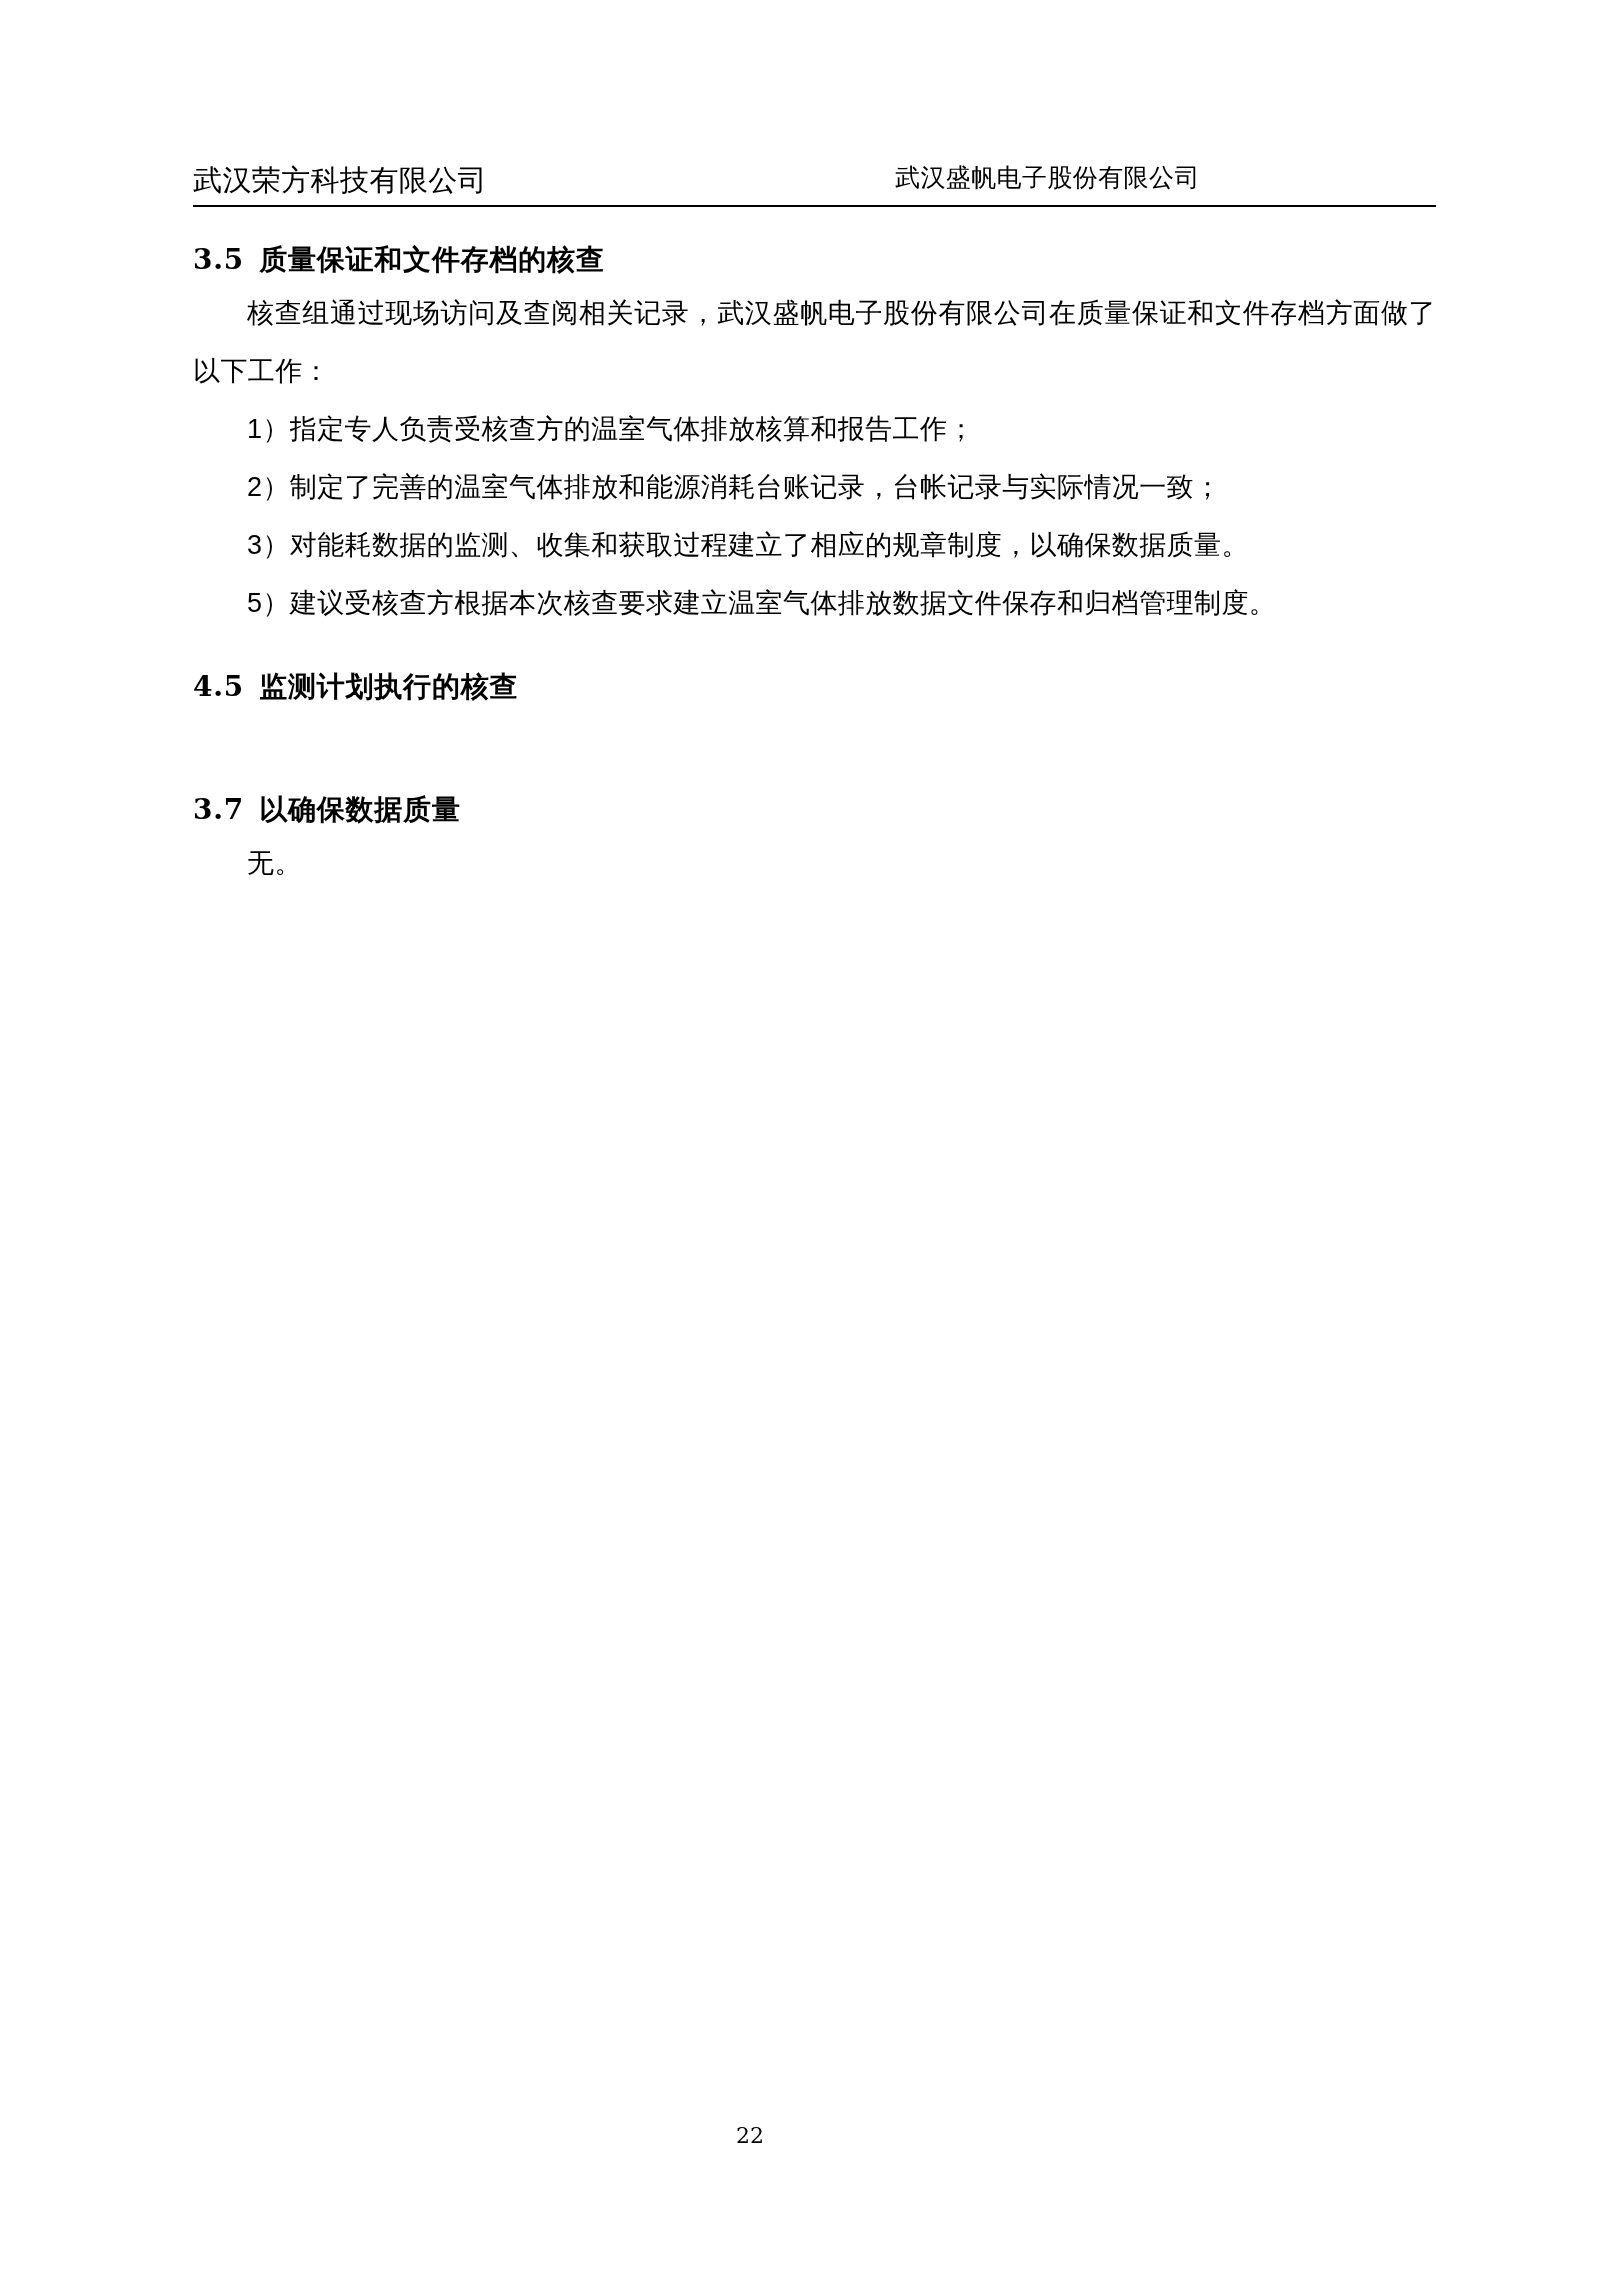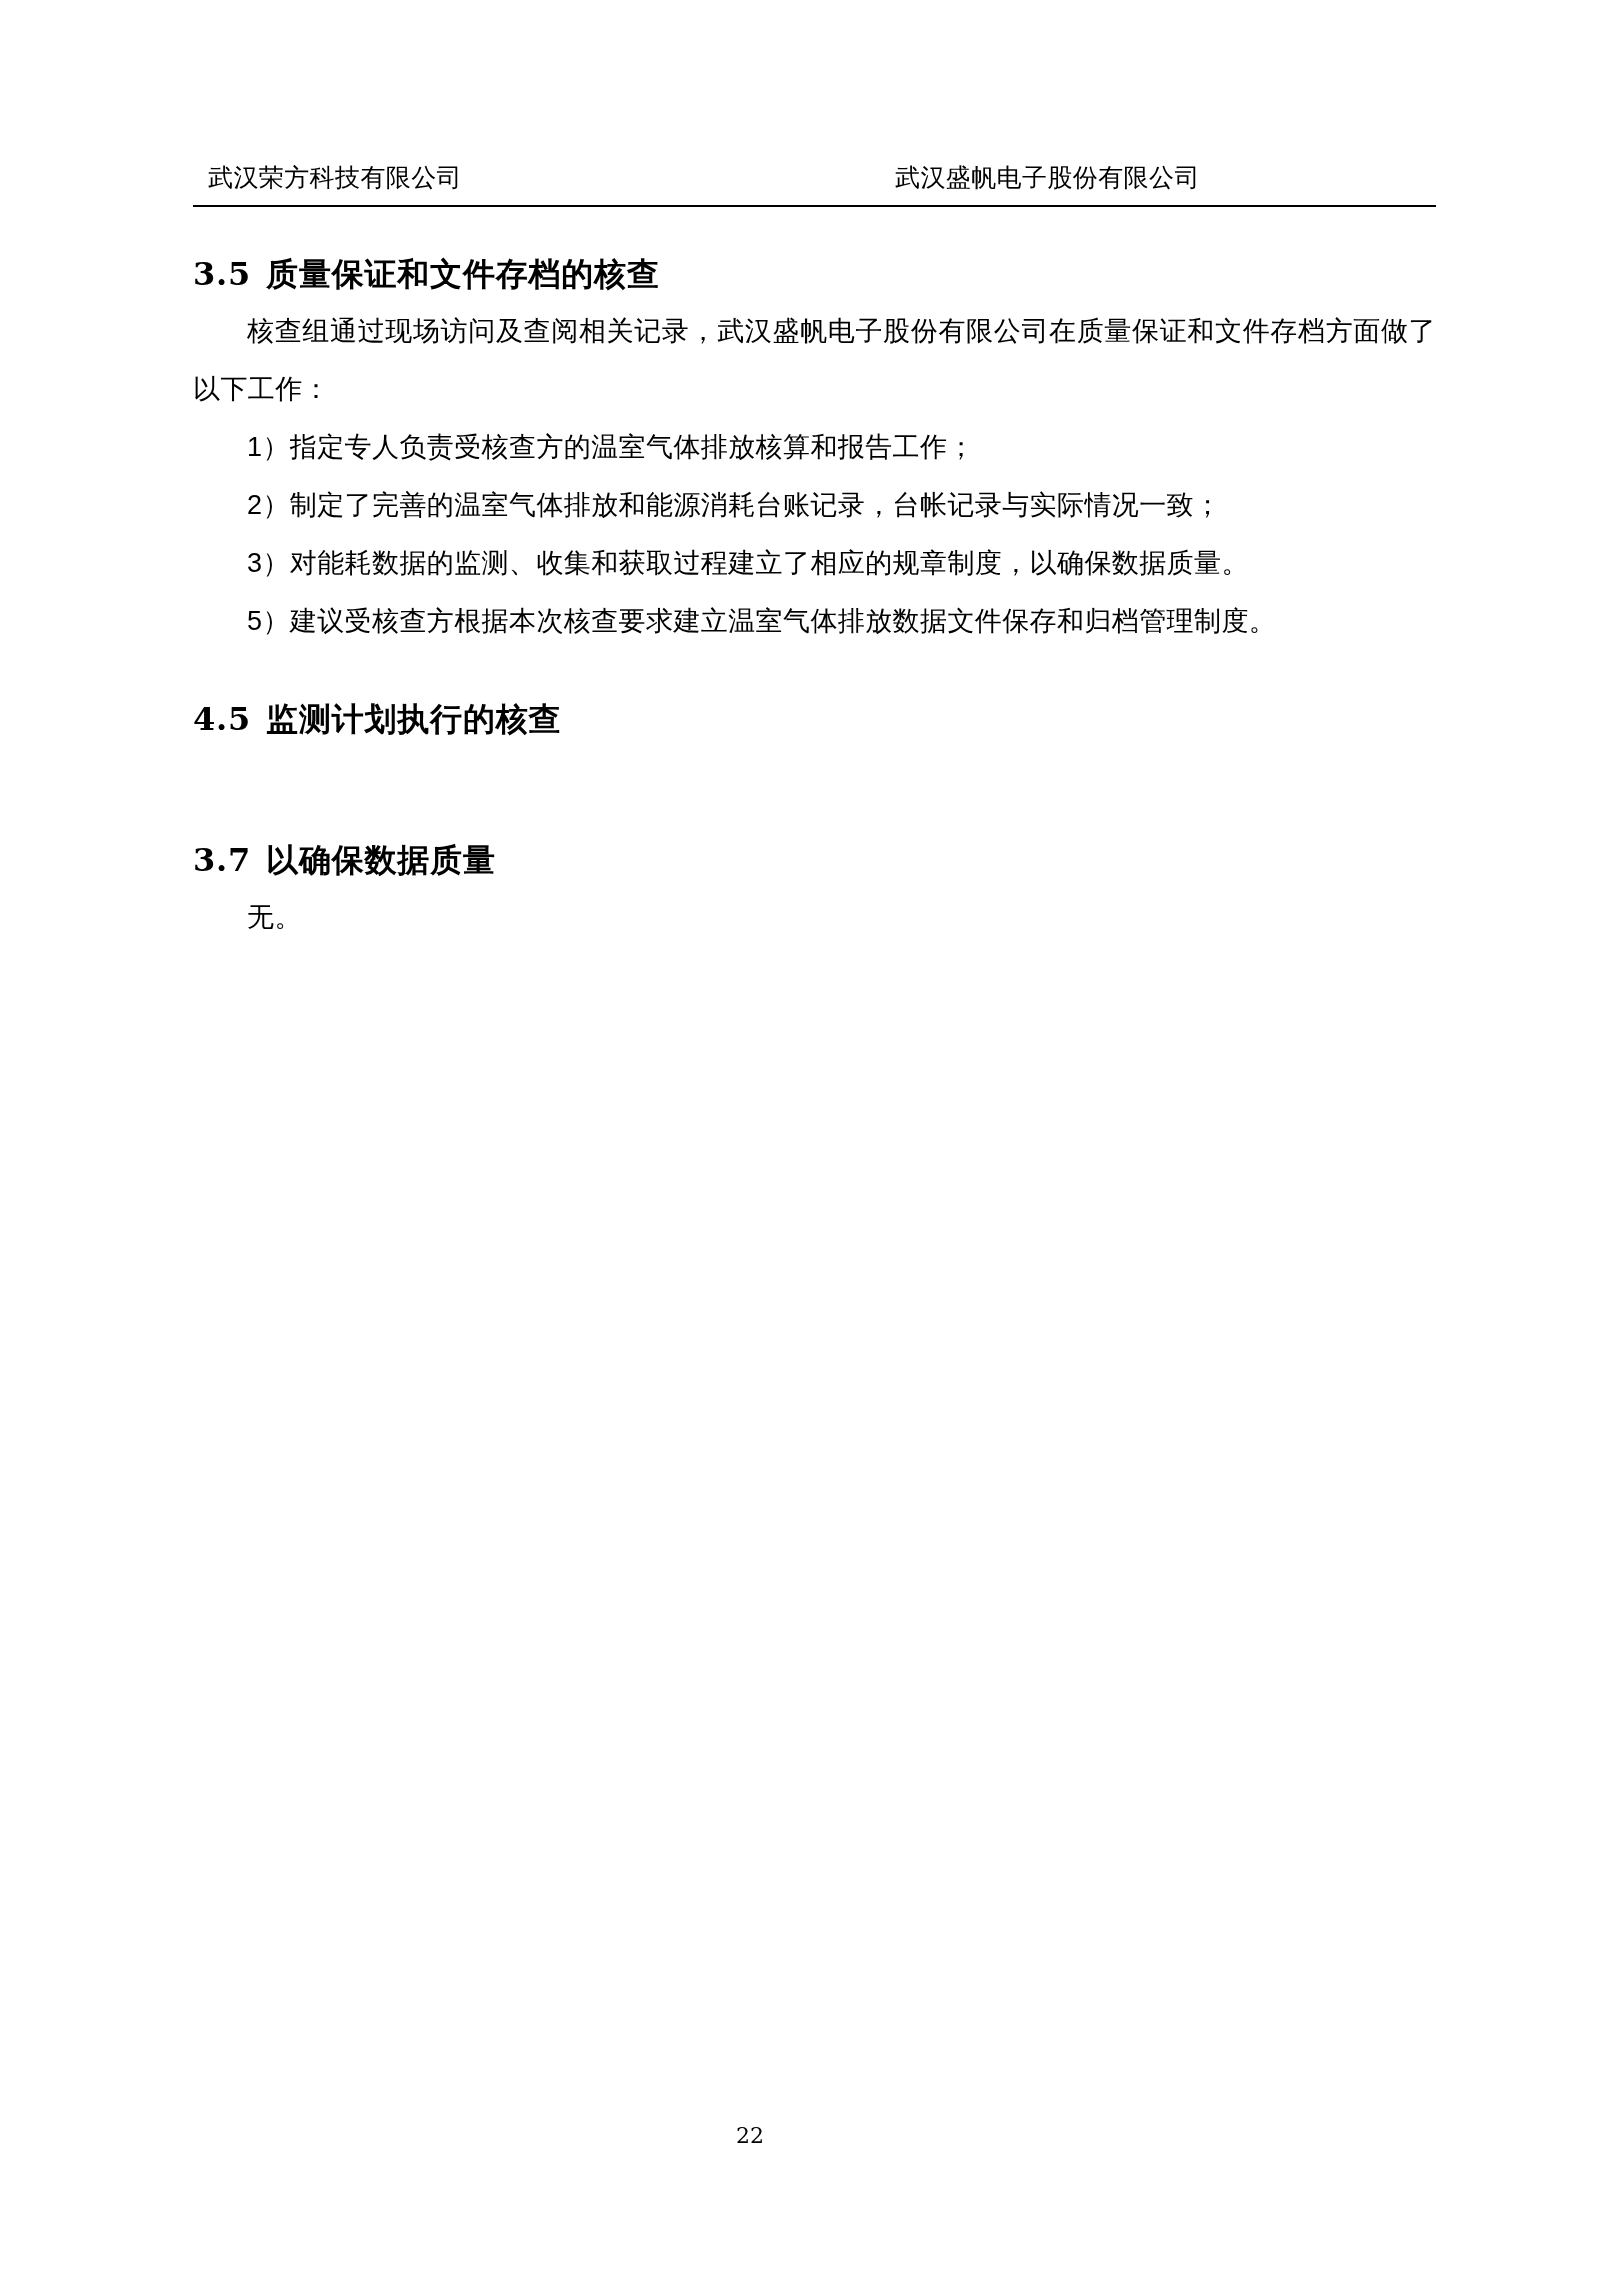--- a/index.html
+++ b/index.html
@@ -29,23 +29,23 @@
     width: 1243px;
   }
   
   .header {
     position: relative;
     margin-top: 161px;
     height: 44px;
   }
   .header-left {
     position: absolute;
-    left: 15px;
+    left: 0;
     top: 0;
-    font-size: 25px;
+    font-size: 29px;
     letter-spacing: 0.4px;
     font-family: "DejaVu Serif", "Liberation Serif", serif;
     white-space: nowrap;
   }
   .header-right {
     position: absolute;
     left: 702px;
     top: 0;
     font-size: 25px;
     letter-spacing: 0.4px;
@@ -56,24 +56,24 @@
   .header-rule {
     position: absolute;
     left: 0;
     top: 44px;
     width: 1243px;
     height: 1.7px;
     background: #000;
   }
   
   .section-title {
-    font-size: 32px;
+    font-size: 28px;
     font-weight: bold;
     font-family: "DejaVu Serif", "Liberation Serif", serif;
-    margin-top: 48px;
+    margin-top: 36px;
     margin-bottom: 5px;
     letter-spacing: 0.8px;
   }
   .section-title .num {
     margin-right: 15px;
     font-family: "DejaVu Serif", "Liberation Serif", serif;
   }
   .para {
     font-size: 27px;
     line-height: 58px;

